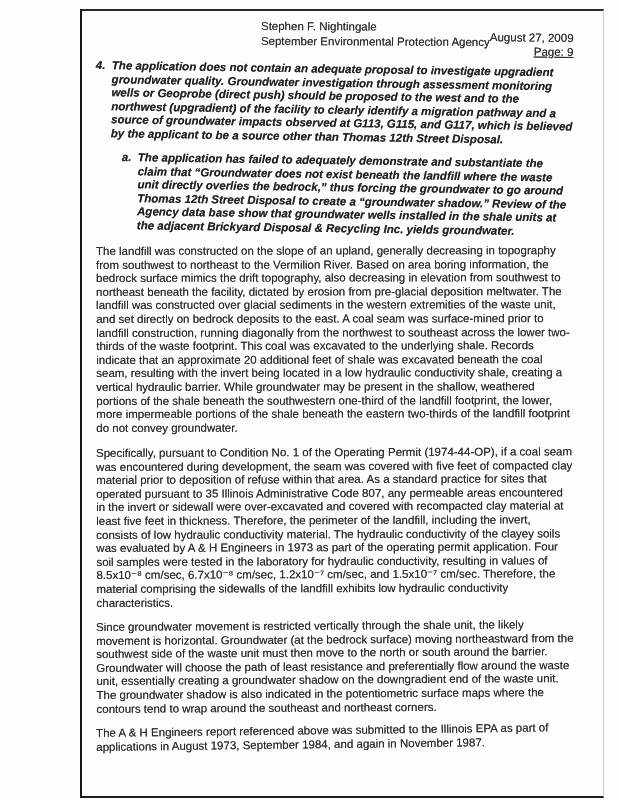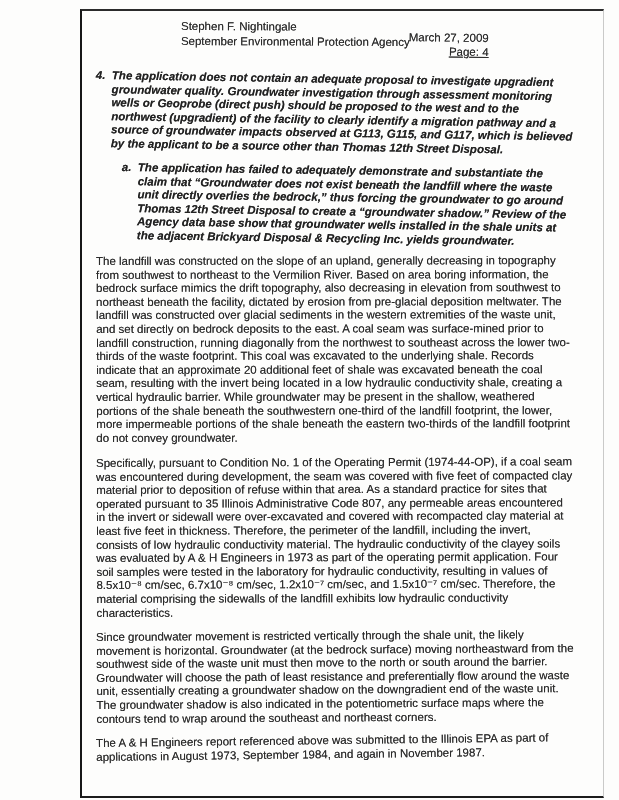--- a/index.html
+++ b/index.html
@@ -34,23 +34,22 @@
     left: 96px;
     top: 20px;
     width: 478px;
     color: #2b2b2b;
     font-size: 11.5px;
     line-height: 13.6px;
     text-shadow: 0 0 0.4px rgba(45,45,45,0.75);
   }
   .header-row {
     display: flex;
-    justify-content: center;
+    justify-content: flex-end;
     align-items: flex-start;
-    margin-bottom: 10px;
   }
   .header-left { transform: rotate(0.25deg); transform-origin: left top; }
   .header-left div { margin-bottom: 1px; }
   .header-right {
     text-align: right;
     transform: rotate(0.6deg);
     transform-origin: right top;
     padding-top: 12px;
   }
   .underline { text-decoration: underline; }
@@ -91,22 +90,22 @@
 <div class="page">
   <div class="scan-border"></div>
   <div class="content">
 
     <div class="header-row">
       <div class="header-left">
         <div>Stephen F. Nightingale</div>
         <div>September Environmental Protection Agency</div>
       </div>
       <div class="header-right">
-        <div>March 27, 2009</div>
-        <div class="underline">Page: 4</div>
+        <div>August 27, 2009</div>
+        <div class="underline">Page: 9</div>
       </div>
     </div>
 
     <div class="item numbered">
       <span class="marker">4.</span>
       <div class="item-text">The application does not contain an adequate proposal to investigate upgradient groundwater quality. Groundwater investigation through assessment monitoring wells or Geoprobe (direct push) should be proposed to the west and to the northwest (upgradient) of the facility to clearly identify a migration pathway and a source of groundwater impacts observed at G113, G115, and G117, which is believed by the applicant to be a source other than Thomas 12th Street Disposal.</div>
     </div>
 
     <div class="item sub">
       <span class="marker">a.</span>

